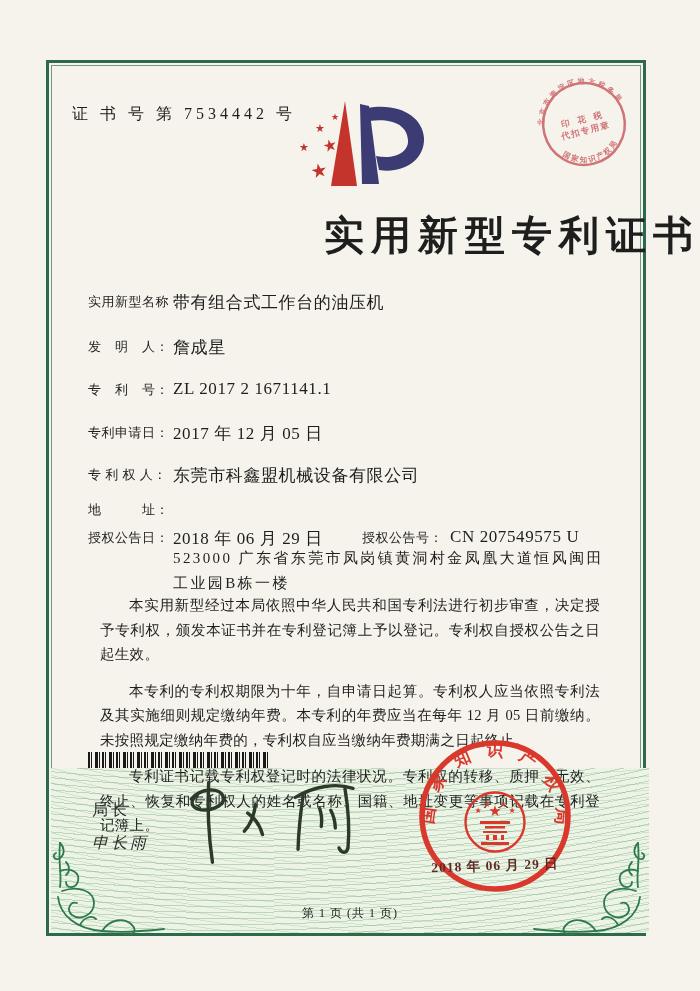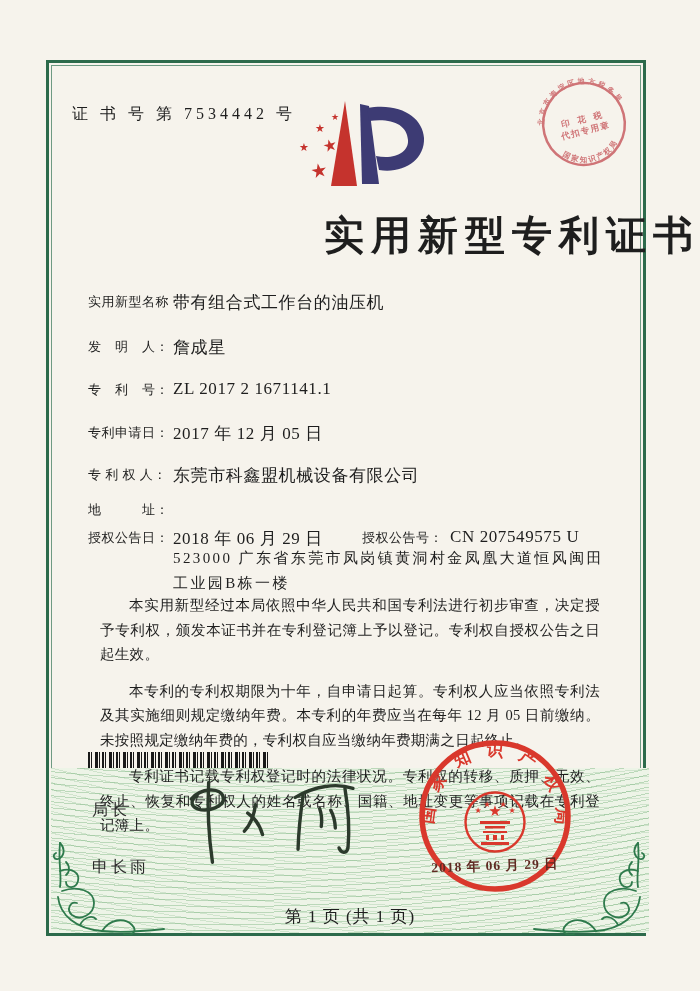--- a/index.html
+++ b/index.html
@@ -51,28 +51,28 @@
       #191919 3px 4px,#f6f3ec 4px 7px,
       #191919 7px 10px,#f6f3ec 10px 11px,
       #191919 11px 12px,#f6f3ec 12px 14px);
   }
   .sig-title,.sig-name{
     position:absolute;left:92px;
     font-family:"Liberation Sans","DejaVu Sans",sans-serif;
     font-size:16px;letter-spacing:3px;color:#2a2a2a;
   }
   .sig-title{top:800px;}
-  .sig-name{top:857px;}
+  .sig-name{top:833px;font-style:italic;}
   .signature{position:absolute;left:168px;top:772px;transform:rotate(-2deg);}
   .issue-seal{position:absolute;left:413px;top:734px;}
   .seal-date{
     position:absolute;left:420px;top:857px;width:150px;text-align:center;
     font-size:13.5px;color:#5f2a22;transform:rotate(-2deg);letter-spacing:1px;font-weight:700;
   }
-  .footer{position:absolute;left:0;top:905px;width:700px;text-align:center;font-size:17px;letter-spacing:1px;}
+  .footer{position:absolute;left:0;top:905px;width:700px;text-align:center;font-size:12px;letter-spacing:1px;}
   .corner{position:absolute;top:842px;}
   .corner.left{left:50px;}
   .corner.right{right:52px;transform:scaleX(-1);}
   svg text{font-family:"DejaVu Sans",sans-serif;}
   .seal-text{font-family:"Liberation Serif","DejaVu Serif",serif;font-weight:700;}
 </style>
 </head>
 <body>
 
 <div class="frame"></div>

